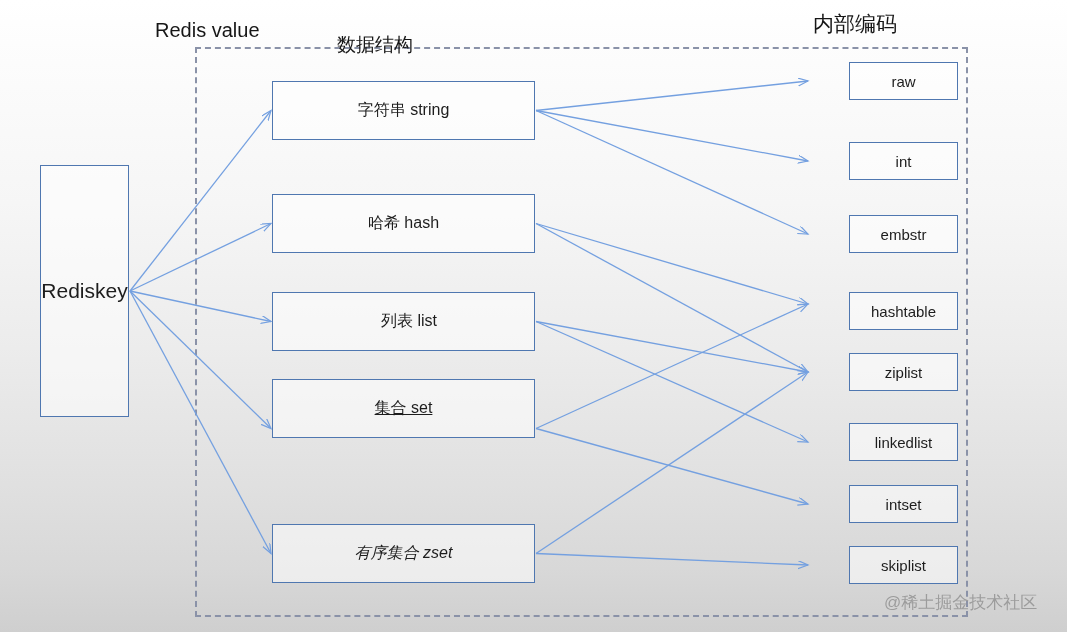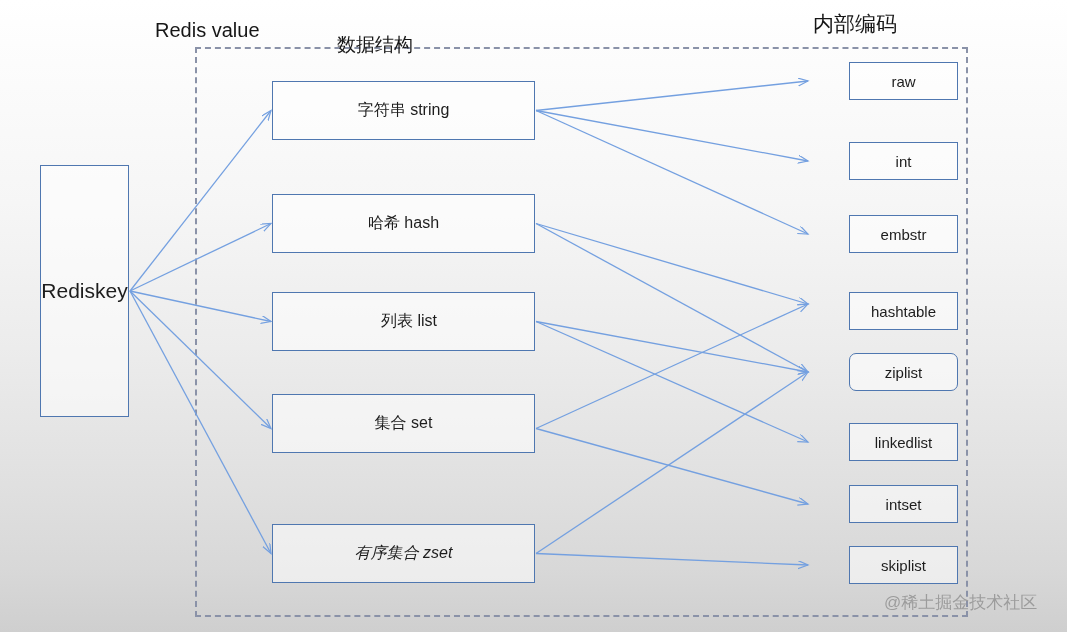--- a/index.html
+++ b/index.html
@@ -50,29 +50,29 @@
     left: 40px; top: 165px; width: 89px; height: 252px;
     flex-direction: row;
     row-gap: 26px;
     font-size: 21px;
   }
 
   .node-mid { left: 272px; width: 263px; height: 59px; font-size: 16px; }
   .node-string { top: 81px; }
   .node-hash   { top: 194px; }
   .node-list   { top: 292px; padding-left: 11px; }
-  .node-set    { top: 394px; }
+  .node-set    { top: 379px; text-decoration: underline; }
   .node-zset   { top: 524px; font-style: italic; }
 
   .node-enc { left: 849px; width: 109px; height: 38px; font-size: 15px; }
   .node-raw        { top: 62px; }
   .node-int        { top: 142px; }
   .node-embstr     { top: 215px; }
   .node-hashtable  { top: 285px; margin-top: 7px; }
-  .node-ziplist    { top: 353px; border-radius: 7px; }
+  .node-ziplist    { top: 353px; }
   .node-linkedlist { top: 423px; }
   .node-intset     { top: 485px; }
   .node-skiplist   { top: 546px; }
 
   .edge-layer {
     position: absolute;
     left: 0; top: 0;
     width: 1067px; height: 632px;
     pointer-events: none;
   }

